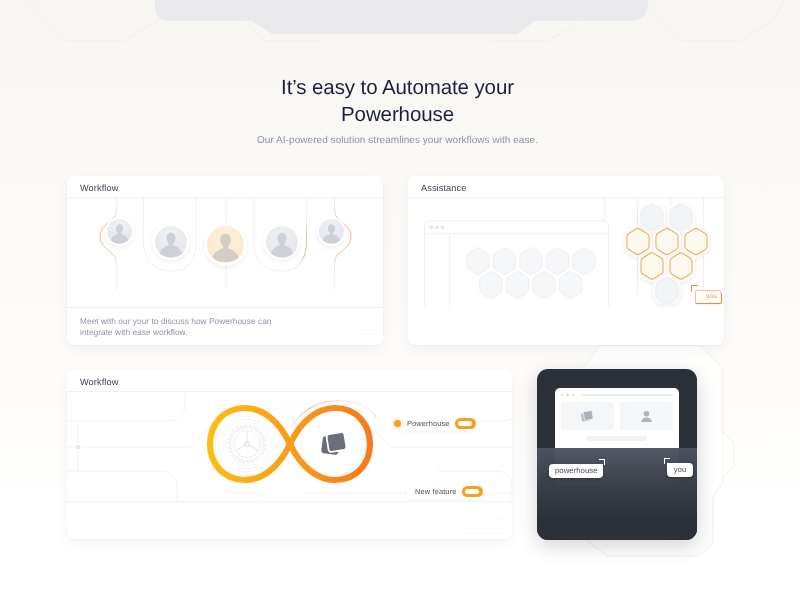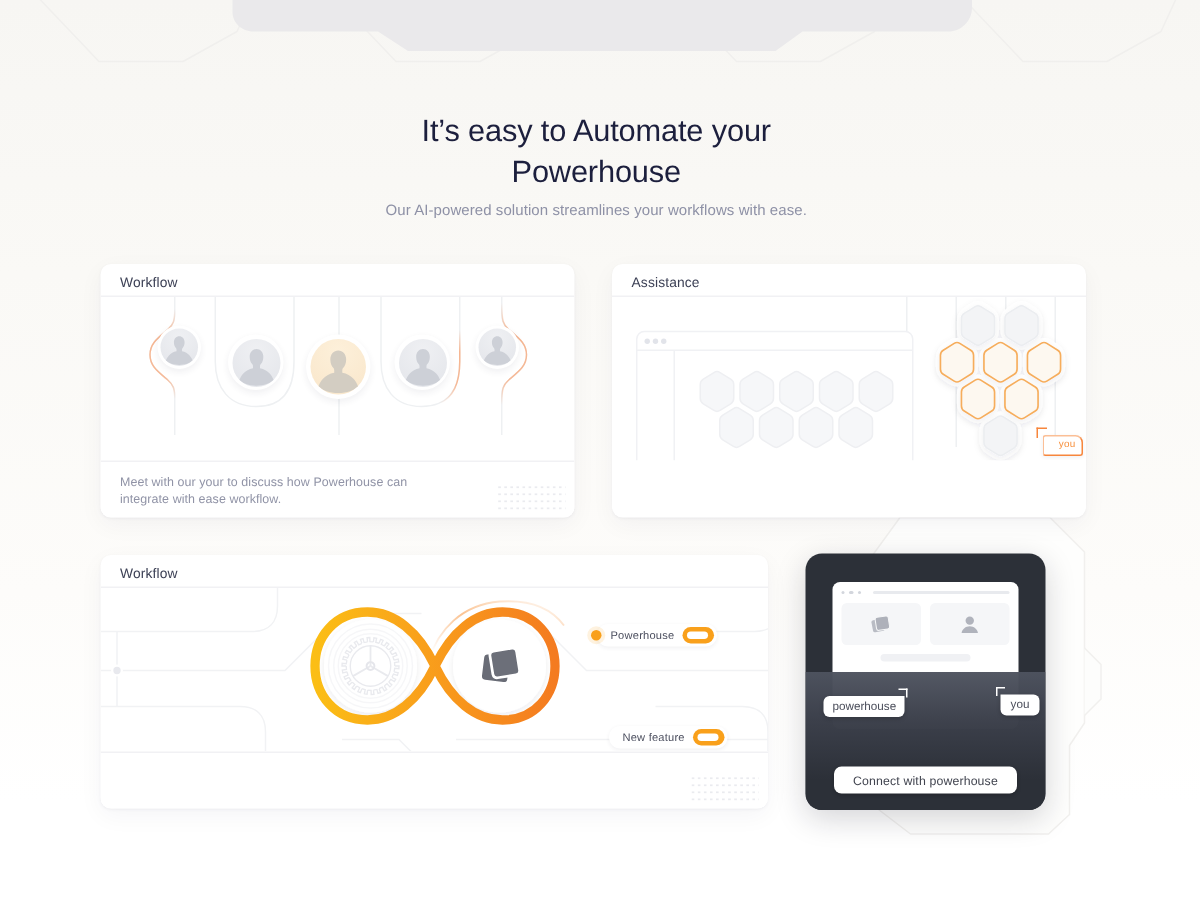--- a/index.html
+++ b/index.html
@@ -343,16 +343,15 @@
     </div>
     <div class="dp-fade"></div>
     <div class="dp-tag dp-tag-l">
       <span class="cb"></span>
       <span class="bx">powerhouse</span>
     </div>
     <div class="dp-tag dp-tag-r">
       <span class="cb"></span>
       <span class="bx">you</span>
     </div>
-    <button class="dp-cta">Connect with powerhouse</button>
   </div>
 
 </div>
 
 </body></html>

